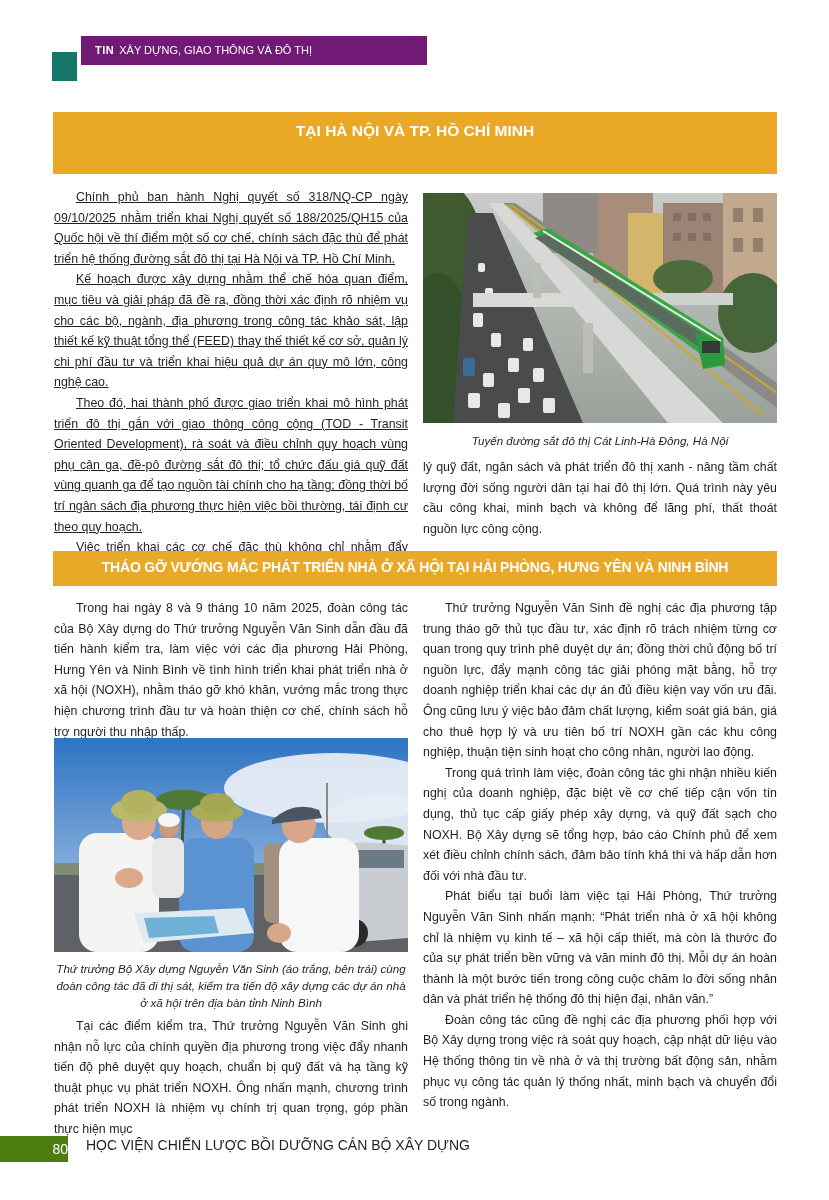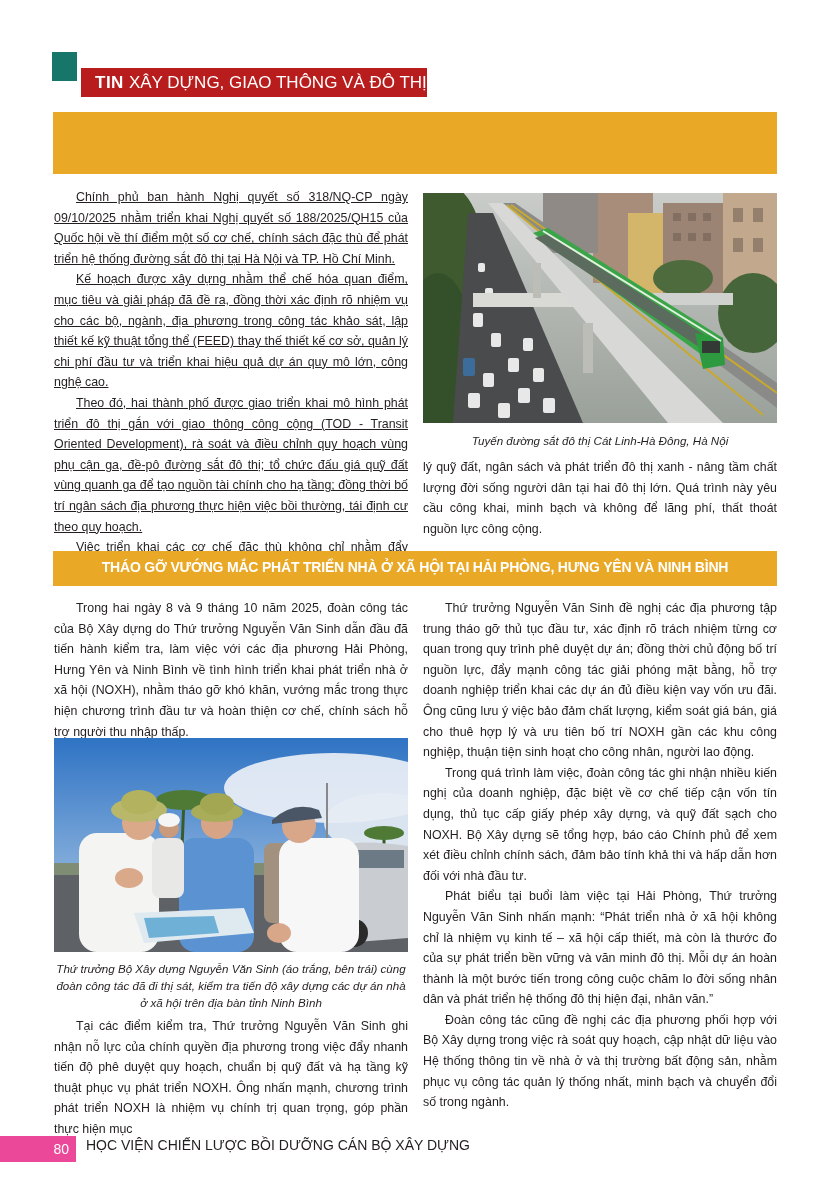--- a/index.html
+++ b/index.html
@@ -1,22 +1,22 @@
 <!DOCTYPE html>
 <html><head>
 <meta charset="utf-8">
 <style>
   html, body { margin:0; padding:0; background:#ffffff; }
   body { width:829px; height:1200px; position:relative; overflow:hidden;
          font-family:"Liberation Sans", sans-serif; color:#231f20; }
 
   
   .sec-square { position:absolute; left:52px; top:52px; width:25px; height:29px; background:#17766a; }
-  .sec-bar { position:absolute; left:81px; top:68px; width:346px; height:29px; background:#b91c1c;
-             color:#fff; font-size:17px; line-height:29px; padding-left:14px; box-sizing:border-box; white-space:nowrap; }
+  .sec-bar { position:absolute; left:81px; top:36px; width:346px; height:29px; background:#701a75;
+             color:#fff; font-size:11px; line-height:29px; padding-left:14px; box-sizing:border-box; white-space:nowrap; }
   .sec-bar .tin { font-weight:bold; letter-spacing:0.5px; margin-right:5px; }
 
   
   .headline { position:absolute; left:53px; width:724px; background:#eaa827; color:#fff;
               font-weight:bold; text-align:center; box-sizing:border-box; }
   .headline.h1 { top:112px; height:62px; font-size:15.5px; line-height:24px; padding-top:7px; }
   .headline.h2 { top:551px; height:35px; font-size:14px; line-height:33px; letter-spacing:-0.2px; }
   .headline span { display:block; }
 
   
@@ -32,33 +32,34 @@
   .caption { position:absolute; font-style:italic; font-size:11.6px; line-height:17px; text-align:center; color:#231f20; }
   .cap1 { left:423px; top:432px; width:354px; }
   .cap2 { left:54px; top:960px; width:354px; }
 
   
   .photo { position:absolute; overflow:hidden; }
   .photo1 { left:423px; top:193px; width:354px; height:230px; }
   .photo2 { left:54px; top:738px; width:354px; height:214px; }
 
   
-  .foot-num { position:absolute; left:0; top:1136px; width:76px; height:26px; background:#ec4899; color:#fff;
-              font-size:14px; line-height:26px; text-align:right; padding-right:7px; box-sizing:border-box; }
+  .foot-num { position:absolute; left:0; top:1136px; width:68px; height:26px; background:#4d7c0f; color:#fff;
+              font-size:14px; line-height:26px; text-align:right; padding-right:0; box-sizing:border-box; }
   .foot-text { position:absolute; left:86px; top:1132px; font-size:14px; line-height:26px; color:#231f20; white-space:nowrap; }
 </style>
 </head>
 <body>
 
 <div class="sec-square"></div>
 <div class="sec-bar">
   <span class="tin">TIN</span><span>XÂY DỰNG, GIAO THÔNG VÀ ĐÔ THỊ</span>
 </div>
 
 <div class="headline h1">
+  <span>TẠI HÀ NỘI VÀ TP. HỒ CHÍ MINH</span>
 </div>
 
 <div class="col colA">
   <p>Chính phủ ban hành Nghị quyết số 318/NQ-CP ngày 09/10/2025 nhằm triển khai Nghị quyết số 188/2025/QH15 của Quốc hội về thí điểm một số cơ chế, chính sách đặc thù để phát triển hệ thống đường sắt đô thị tại Hà Nội và TP. Hồ Chí Minh.</p>
   <p>Kế hoạch được xây dựng nhằm thể chế hóa quan điểm, mục tiêu và giải pháp đã đề ra, đồng thời xác định rõ nhiệm vụ cho các bộ, ngành, địa phương trong công tác khảo sát, lập thiết kế kỹ thuật tổng thể (FEED) thay thế thiết kế cơ sở, quản lý chi phí đầu tư và triển khai hiệu quả dự án quy mô lớn, công nghệ cao.</p>
   <p>Theo đó, hai thành phố được giao triển khai mô hình phát triển đô thị gắn với giao thông công cộng (TOD - Transit Oriented Development), rà soát và điều chỉnh quy hoạch vùng phụ cận ga, đề-pô đường sắt đô thị; tổ chức đấu giá quỹ đất vùng quanh ga để tạo nguồn tài chính cho hạ tầng; đồng thời bố trí ngân sách địa phương thực hiện việc bồi thường, tái định cư theo quy hoạch.</p>
   <p>Việc triển khai các cơ chế đặc thù không chỉ nhằm đẩy nhanh tiến độ dự án đường sắt đô thị mà còn là công cụ quản</p>
 </div>
 
 <div class="photo photo1" title="Green elevated metro train on viaduct above congested traffic">

